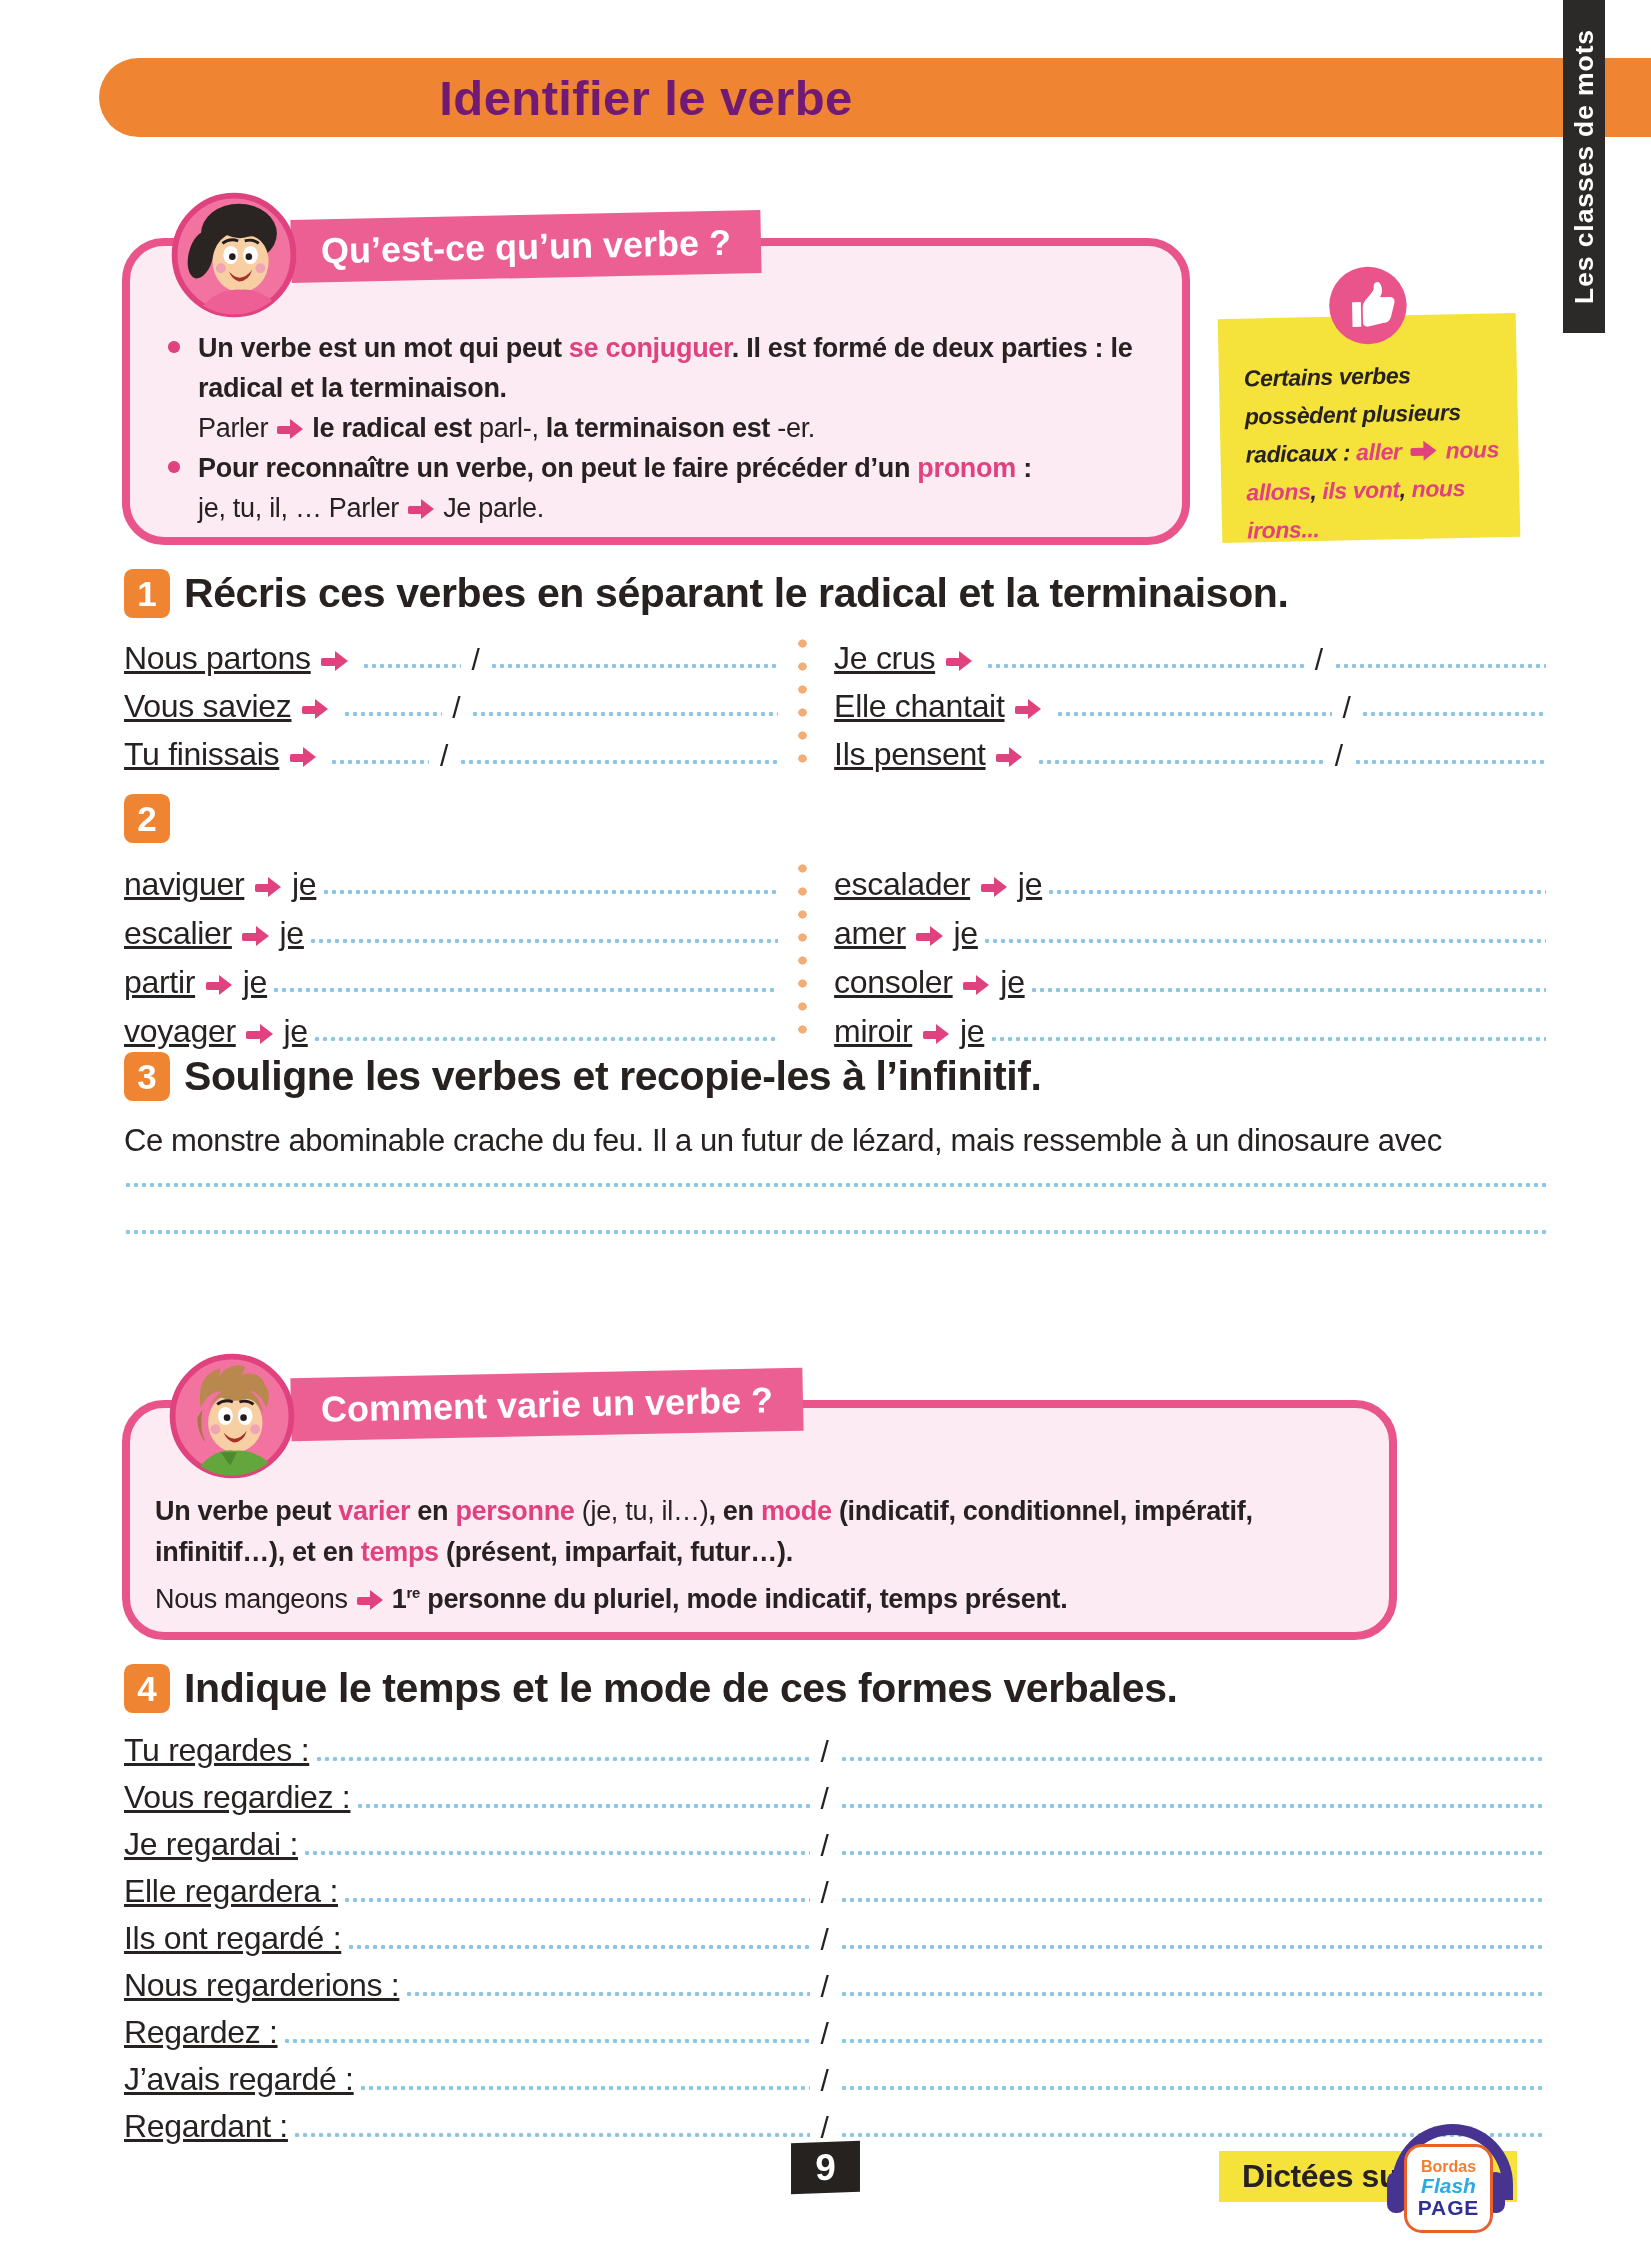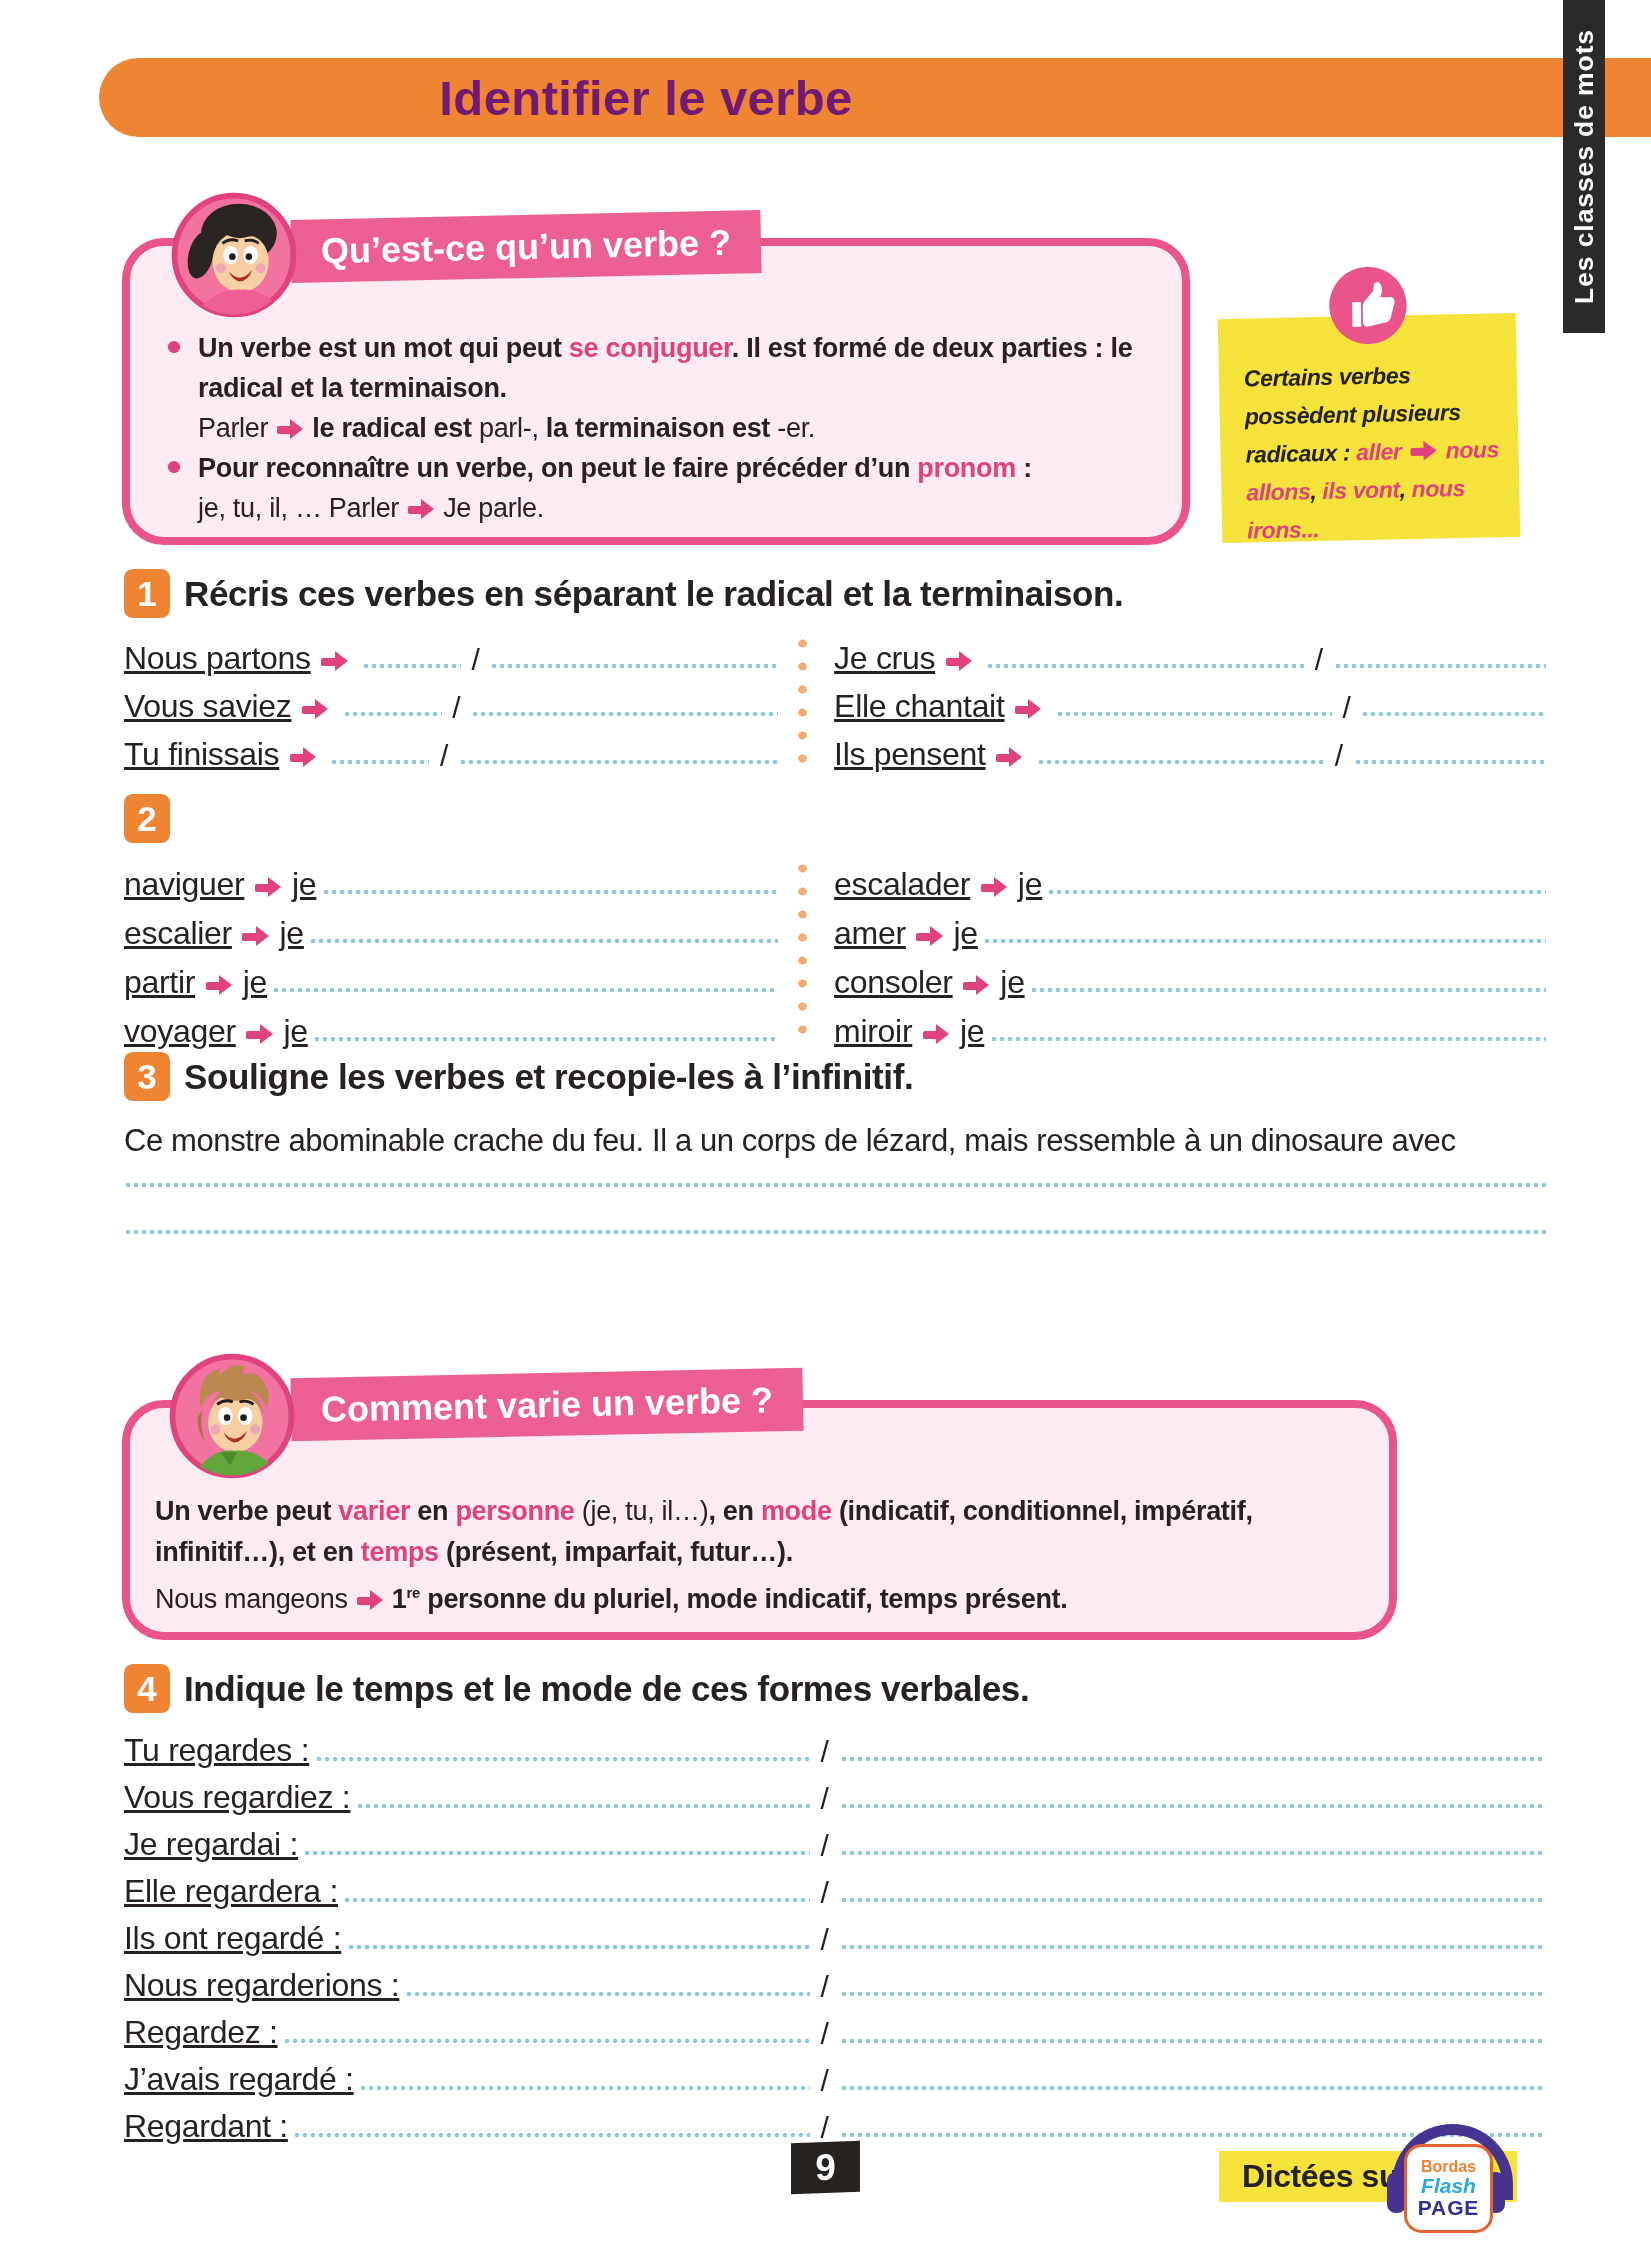--- a/index.html
+++ b/index.html
@@ -49,21 +49,21 @@
   
   .note{left:1220px;top:316px;width:298px;height:224px;background:var(--yellow);transform:rotate(-1.2deg);z-index:1;}
   .note-body{position:absolute;left:25px;top:41px;width:261px;font-size:23px;line-height:38px;font-weight:bold;font-style:italic;letter-spacing:-0.4px;}
   .thumb{position:absolute;left:110px;top:-51px;width:81px;height:81px;}
 
   
   .ex{position:absolute;left:124px;width:1425px;}
   #ex1{top:569px;} #ex2{top:794px;} #ex3{top:1052px;} #ex4{top:1664px;}
   .ex-head{display:flex;align-items:center;gap:14px;}
   .badge{width:46px;height:49px;background:var(--orange);border-radius:8.8px;display:flex;align-items:center;justify-content:center;color:#fff;font-size:35px;font-weight:bold;flex:none;}
-  .ex-title{font-size:35px;font-weight:bold;letter-spacing:-0.4px;white-space:nowrap;}
+  .ex-title{font-size:41px;font-weight:bold;letter-spacing:-0.4px;white-space:nowrap;}
   .cols{display:flex;margin-top:10.6px;}
   .col-l{width:657px;}
   .col-r{flex:1;}
   .divider{width:10.6px;margin:3.5px 26.5px 3.5px 16px;background-image:radial-gradient(circle,#f4ad74 3.8px,transparent 4.4px);background-size:10.6px 23px;background-repeat:repeat-y;background-position:center top;}
   .row{display:flex;align-items:flex-end;height:48px;font-size:32px;}
   #ex2 .row{height:49px;}
   #ex4 .row{height:47px;}
   .lbl{line-height:1.15;letter-spacing:-0.3px;white-space:nowrap;text-decoration:underline;}
   .bl{height:6.2px;align-self:flex-end;margin:0 3.5px 7px 5.3px;background-image:radial-gradient(circle,var(--blue) 2px,transparent 2.6px);background-size:8px 6.2px;background-repeat:repeat-x;}
   .grow{flex:1;}
@@ -263,21 +263,21 @@
       </div>
     </div>
   </div>
 
   <div class="ex" id="ex3">
     <div class="ex-head">
       <div class="badge">3</div>
       <div class="ex-title">Souligne les verbes et recopie-les à l’infinitif.</div>
     </div>
     <div class="para">
-      <div>Ce monstre abominable crache du feu. Il a un corps de lézard, mais ressemble à un dinosaure avec</div>
+      <div>Ce monstre abominable crache du feu. Il a un futur de lézard, mais ressemble à un dinosaure avec</div>
     </div>
     <div class="wl first"></div>
     <div class="wl"></div>
   </div>
 
   <div class="abs memo" id="memo2"></div>
   <div class="abs memo-tab" id="tab2">Comment varie un verbe ?</div>
   <div class="abs avatar" id="avatar2">
     <svg viewBox="0 0 160 160" width="132" height="132">
       <defs>

